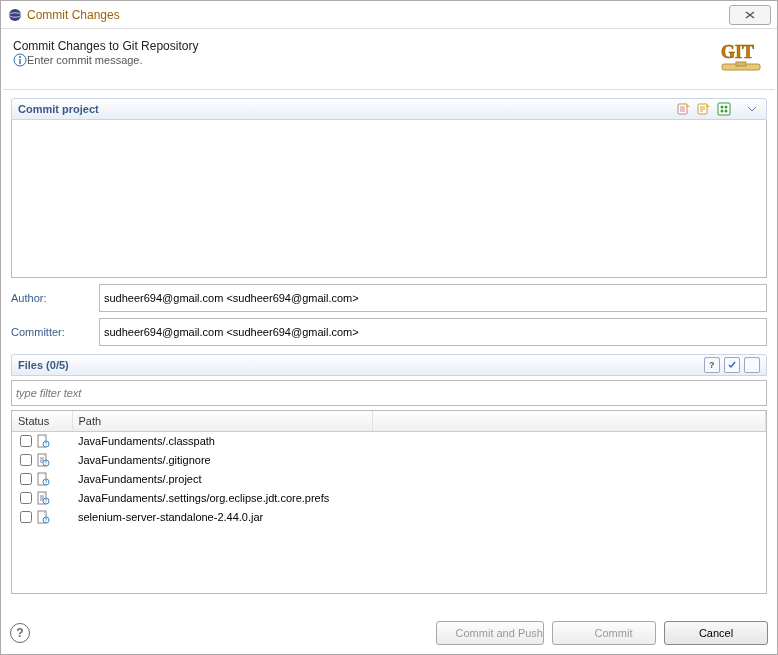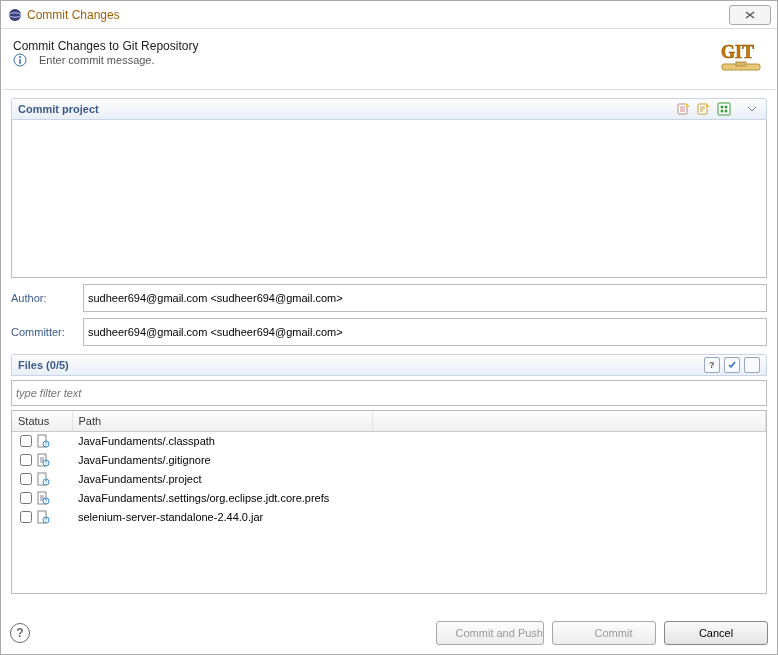--- a/index.html
+++ b/index.html
@@ -4,30 +4,30 @@
 <style>
 * { box-sizing: border-box; margin: 0; padding: 0; }
 body { font-family: "Segoe UI", Tahoma, sans-serif; font-size: 11px; background: #fff; width: 778px; height: 655px; overflow: hidden; border: 1px solid #aaa; }
 .titlebar { height: 28px; display: flex; align-items: center; padding: 0 6px; border-bottom: 1px solid #ddd; background: #fff; }
 .titlebar .icon { width: 16px; height: 16px; margin-right: 4px; }
 .titlebar .title { flex: 1; font-size: 12px; color: #a16207; }
 .titlebar .close { width: 42px; height: 20px; border: 1px solid #aaa; border-radius: 3px; display: flex; align-items: center; justify-content: center; font-size: 11px; background: #f5f5f5; }
 .header { padding: 10px 12px; background: #fff; display: flex; align-items: flex-start; gap: 10px; }
 .header-text { flex: 1; }
 .header-title { font-size: 12px; font-weight: normal; color: #222; }
-.header-sub { display: flex; align-items: center; gap: 12px; color: #555; font-size: 11px; }
+.header-sub { display: flex; align-items: center; gap: 0; color: #555; font-size: 11px; }
 .header-sub .info-icon { width: 14px; height: 14px; }
 .git-logo { width: 48px; height: 40px; display: flex; flex-direction: column; align-items: center; justify-content: center; }
 .divider { border-top: 1px solid #ddd; margin: 0 2px; }
 .section-header { height: 22px; background: linear-gradient(#fefefe,#e9eef7); border: 1px solid #c9d4e6; border-radius: 3px 3px 0 0; display: flex; align-items: center; padding: 0 6px; color: #3a5a8a; font-weight: bold; font-size: 11px; margin: 8px 10px 0 10px; }
 .section-header .spacer { flex: 1; }
 .section-header .tb-icon { width: 16px; height: 16px; margin-left: 4px; cursor: pointer; }
 .commit-msg-box { margin: 0 10px; border: 1px solid #bbb; border-top: none; height: 158px; }
 .commit-msg-box textarea { width: 100%; height: 100%; border: none; resize: none; outline: none; padding: 4px; font-family: inherit; font-size: 11px; }
-.form-row { display: flex; align-items: center; margin: 6px 10px 0 10px; gap: 8px; }
+.form-row { display: flex; align-items: center; margin: 6px 10px 0 10px; gap: 24px; }
 .form-row label { width: 64px; color: #3a5a8a; font-size: 11px; }
 .form-row input { flex: 1; border: 1px solid #bbb; height: 28px; padding: 0 4px; font-size: 11px; }
 .files-header .toolbar-box { display: flex; align-items: center; gap: 4px; }
 .files-header .sq-btn { width: 16px; height: 16px; border: 1px solid #9aa7bf; border-radius: 2px; background: #f8fafd; display: flex; align-items: center; justify-content: center; font-size: 9px; cursor: pointer; }
 .filter-box { margin: 4px 10px 0 10px; }
 .filter-box input { width: 100%; border: 1px solid #bbb; height: 20px; padding: 12px 4px; color: #888; font-style: italic; font-size: 11px; }
 .table-wrap { margin: 4px 10px 0 10px; border: 1px solid #bbb; height: 184px; overflow: auto; }
 table { width: 100%; border-collapse: collapse; }
 thead th { text-align: left; font-weight: normal; background: linear-gradient(#fdfdfd,#f0f0f0); border-bottom: 1px solid #ccc; border-right: 1px solid #e2e2e2; height: 20px; padding: 0 6px; font-size: 11px; color: #333; }
 thead th.status-col { width: 60px; }

